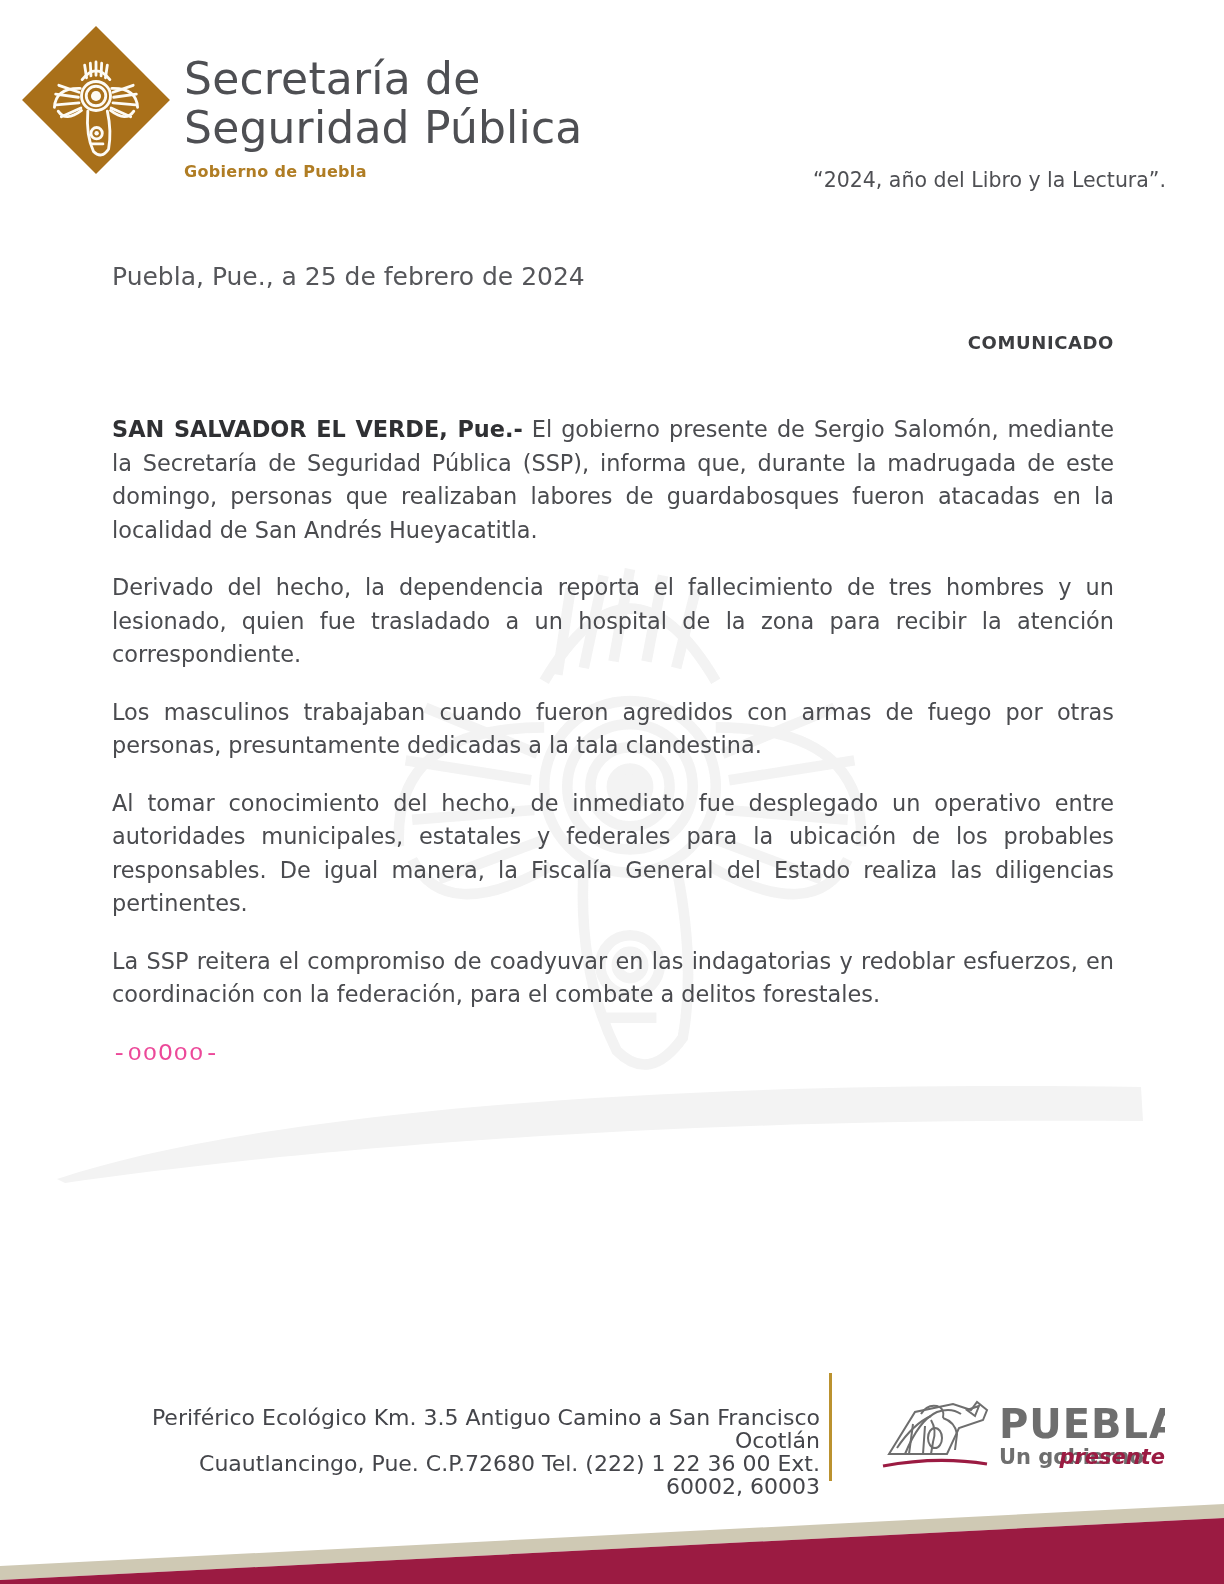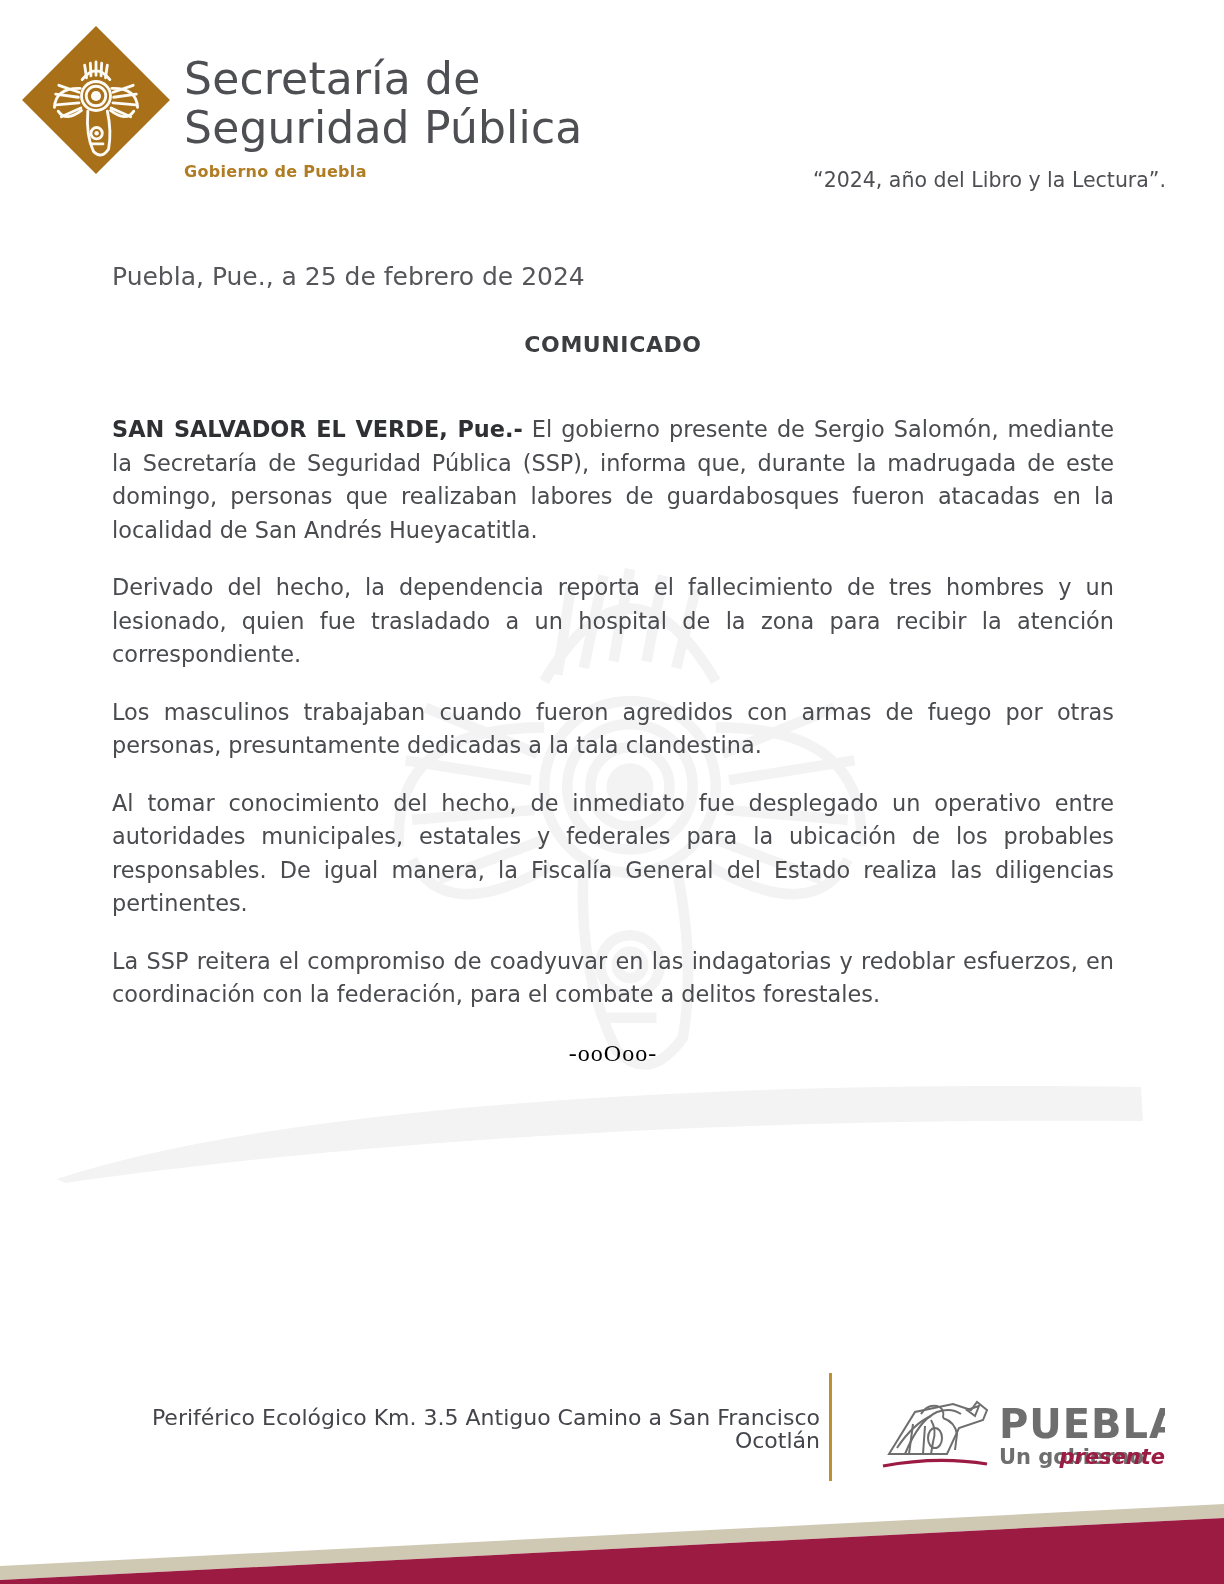--- a/index.html
+++ b/index.html
@@ -96,23 +96,23 @@
     position: absolute;
     left: 0; top: 262px; width: 1002px;
     font-family: "DejaVu Sans", sans-serif;
     font-size: 25px;
     color: #55565a;
     white-space: nowrap;
   }
   .comunicado {
     position: absolute;
     left: 0; top: 332px; width: 1002px;
-    text-align: center;
-    font-family: "DejaVu Sans", sans-serif;
-    font-size: 22px;
+    text-align: right;
+    font-family: "DejaVu Sans", sans-serif;
+    font-size: 18px;
     font-weight: bold;
     letter-spacing: 0.6px;
     color: #3c3d40;
   }
   .paragraphs {
     position: absolute;
     left: 0; top: 413px; width: 1002px;
   }
   p.para {
     font-family: "DejaVu Sans", sans-serif;
@@ -124,24 +124,24 @@
     margin-bottom: 24px;
   }
   p.para:last-child { margin-bottom: 0; }
   .dateline-strong {
     font-weight: bold;
     color: #2f3033;
   }
   .endmark {
     position: absolute;
     left: 0; top: 1040px; width: 1002px;
-    text-align: center;
-    font-family: Liberation Serif, serif;
+    text-align: left;
+    font-family: Liberation Mono, monospace;
     font-size: 24px;
-    color: #000000;
+    color: #ec4899;
     letter-spacing: 1px;
   }
 
   
   .footer {
     position: absolute;
     left: 0; top: 1368px; width: 1224px; height: 130px;
     z-index: 3;
   }
   .footer-divider {
@@ -262,20 +262,21 @@
     </div>
 
     <div class="endmark">-ooOoo-</div>
   </div>
 
   <div class="footer">
     <div class="footer-divider"></div>
 
     <div class="footer-address">
       <div>Periférico Ecológico Km. 3.5 Antiguo Camino a San Francisco Ocotlán</div>
+      <div>Cuautlancingo, Pue. C.P.72680 Tel. (222) 1 22 36 00 Ext. 60002, 60003</div>
     </div>
 
     <div class="footer-logo">
       <svg width="290" height="84" viewBox="0 0 290 84">
         <g fill="none" stroke="#6e6e6e" stroke-width="2">
           <path d="M14 64 L40 22 L78 14 L96 20 L102 12 L112 20 L108 30 L84 38 L72 64 Z"></path>
           <path d="M30 64 Q44 30 62 22 Q76 17 86 24"></path>
           <path d="M22 58 Q38 34 56 26"></path>
           <path d="M46 24 Q52 14 62 16 Q70 18 68 28"></path>
           <path d="M56 30 Q62 40 58 52 L56 64"></path>

